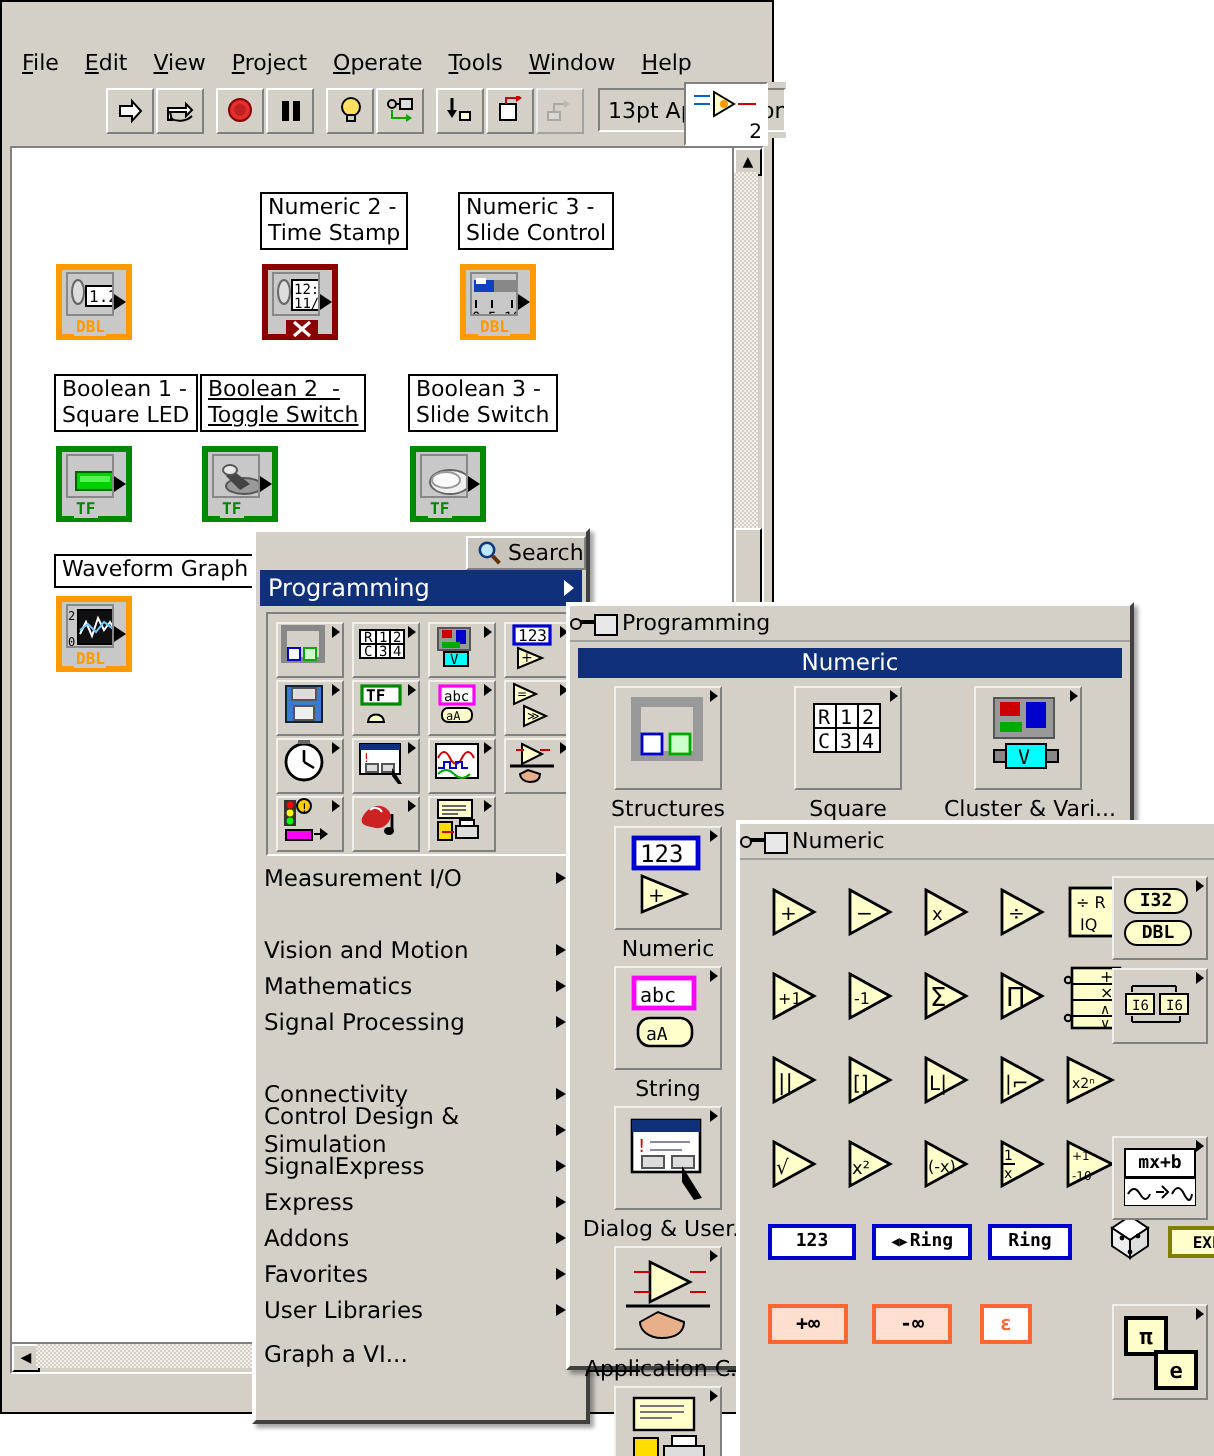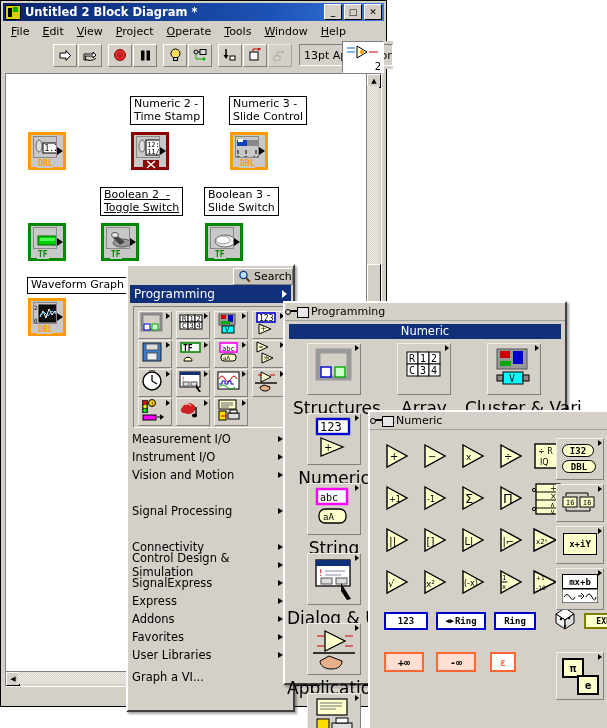--- a/index.html
+++ b/index.html
@@ -74,21 +74,21 @@
   .pin:after{content:"";position:absolute;left:9px;top:0px;width:10px;height:9px;
      border:1px solid #000;background:#e8e8e8;}
   .pin .knob{position:absolute;left:-3px;top:2px;width:4px;height:4px;border:1px solid #000;
      border-radius:50%;background:#d4d0c8;}
   .selbar{background:#10317a;color:#fff;font-size:11.5px;text-align:center;height:15px;
      line-height:15px;}
   .gbtn{position:absolute;background:#d4d0c8;border:1px solid;
      border-color:#f2f0ea #808080 #808080 #f2f0ea;box-sizing:border-box;}
   .gbtn .tri{position:absolute;right:1px;top:1px;width:0;height:0;
      border-left:4px solid #000;border-top:3px solid transparent;border-bottom:3px solid transparent;}
-  .cap{position:absolute;font-size:17px;text-align:center;white-space:nowrap;}
+  .cap{position:absolute;font-size:11px;text-align:center;white-space:nowrap;}
   
   #fn-pal{left:126px;top:264px;width:165px;height:444px;}
   #fn-tabs{position:absolute;left:0;top:0;width:100%;height:19px;background:#d4d0c8;}
   #fn-tab-a{position:absolute;left:0;top:0;width:105px;height:19px;background:#d4d0c8;
      border:1px solid;border-color:#fff #808080 #d4d0c8 #fff;display:flex;align-items:center;
      padding-left:3px;box-sizing:border-box;font-size:11px;}
   #fn-tab-b{position:absolute;left:105px;top:2px;width:60px;height:17px;background:#c8c4bc;
      border:1px solid;border-color:#fff #808080 #808080 #fff;display:flex;align-items:center;
      gap:3px;padding-left:4px;box-sizing:border-box;font-size:11px;}
   #fn-sel{position:absolute;left:2px;top:19px;right:2px;height:18px;background:#10317a;color:#fff;
@@ -116,27 +116,20 @@
      border-color:#f2f0ea #808080 #808080 #f2f0ea;box-sizing:border-box;}
   .nsub .tri{position:absolute;right:1px;top:1px;width:0;height:0;
      border-left:4px solid #000;border-top:3px solid transparent;border-bottom:3px solid transparent;}
   .ylbl{background:#ffffcc;border:1.5px solid #000;border-radius:7px;padding:0 2px;}
 </style>
 </head>
 <body>
 
 <div id="main-window" class="abs">
 
-  <div id="titlebar">
-    <div id="title-icon"></div>
-    <div id="title-text">Untitled 2 Block Diagram *</div>
-    <div class="winbtn">_</div>
-    <div class="winbtn">□</div>
-    <div class="winbtn">✕</div>
-  </div>
 
   <div id="menubar">
     <span class="menu-item"><u>F</u>ile</span>
     <span class="menu-item"><u>E</u>dit</span>
     <span class="menu-item"><u>V</u>iew</span>
     <span class="menu-item"><u>P</u>roject</span>
     <span class="menu-item"><u>O</u>perate</span>
     <span class="menu-item"><u>T</u>ools</span>
     <span class="menu-item"><u>W</u>indow</span>
     <span class="menu-item"><u>H</u>elp</span>
@@ -265,20 +258,22 @@
           <path d="M2 13v4M10 13v4M20 13v4" stroke="#000"></path>
           <text x="0" y="24" font-family="DejaVu Sans Mono,monospace" font-size="7" fill="#000">0</text>
           <text x="8" y="24" font-family="DejaVu Sans Mono,monospace" font-size="7" fill="#000">5</text>
           <text x="16" y="24" font-family="DejaVu Sans Mono,monospace" font-size="7" fill="#000">10</text>
         </svg>
       </div>
       <div class="arrow"></div>
       <div class="dt o">DBL</div>
     </div>
 
+    <div class="term-lbl" style="left: 21px; top: 113px; white-space: pre;">Boolean 1 -
+Square LED</div>
     <div class="term-lbl" style="left: 94px; top: 113px; white-space: pre; text-decoration: underline;">Boolean 2  -
 Toggle Switch</div>
     <div class="term-lbl" style="left: 198px; top: 113px; white-space: pre;">Boolean 3 -
 Slide Switch</div>
 
     <div class="term green" style="left:22px;top:149px;">
       <div class="inner">
         <svg width="28" height="26" viewBox="0 0 28 26">
             <rect width="28" height="26" fill="#c8c8c8"></rect>
           <rect x="4" y="8" width="19" height="9" fill="#00d000" stroke="#060"></rect>
@@ -487,26 +482,26 @@
           <path d="M6 17h6" stroke="#c00"></path>
           <rect x="13" y="14" width="11" height="6" fill="#ddd" stroke="#000"></rect>
           <rect x="15" y="11" width="7" height="3" fill="#fff" stroke="#000"></rect>
         </svg></div>
   </div>
 
   <div class="fitem" style="top:164px">
       <span>Measurement I/O</span>
       <span class="ar"></span>
     </div>
-  <div class="fitem" style="top:182px">
-      <span>Instrument I/O</span>
-      <span class="ar"></span>
-    </div>
   <div class="fitem" style="top:200px">
       <span>Vision and Motion</span>
+      <span class="ar"></span>
+    </div>
+  <div class="fitem" style="top:218px">
+      <span>Mathematics</span>
       <span class="ar"></span>
     </div>
   <div class="fitem" style="top:236px">
       <span>Signal Processing</span>
       <span class="ar"></span>
     </div>
   <div class="fitem" style="top:272px">
       <span>Connectivity</span>
       <span class="ar"></span>
     </div>
@@ -615,21 +610,21 @@
       <rect x="28" y="5" width="11" height="12" fill="#fff"></rect>
           <text x="30" y="15" stroke="none">2</text>
       <rect x="6" y="17" width="11" height="12" fill="#fff"></rect>
           <text x="8" y="27" stroke="none">C</text>
       <rect x="17" y="17" width="11" height="12" fill="#fff"></rect>
           <text x="19" y="27" stroke="none">3</text>
       <rect x="28" y="17" width="11" height="12" fill="#fff"></rect>
           <text x="30" y="27" stroke="none">4</text>
         </g>
       </svg></div>
-  <div class="cap" style="left:98px;top:95px;width:82px;">Array</div>
+  <div class="cap" style="left:98px;top:95px;width:82px;">Square</div>
 
   <div class="gbtn" style="left:112px;top:110px;width:54px;height:52px;"><span class="tri"></span>
     <svg width="46" height="44" viewBox="0 0 46 44" style="margin:3px">
         <rect x="6" y="2" width="32" height="30" fill="#3a7ad0" stroke="#123" stroke-width="1.3"></rect>
         <rect x="11" y="4" width="22" height="10" fill="#ddd" stroke="#555"></rect>
         <rect x="13" y="19" width="18" height="12" fill="#eee" stroke="#555"></rect>
       </svg></div>
 
   <div class="gbtn" style="left:112px;top:180px;width:54px;height:52px;"></div>
 
@@ -826,24 +821,20 @@
     <svg width="44" height="34" viewBox="0 0 44 34" style="margin:1px">
         <path d="M8 7h22" stroke="#000" fill="none"></path>
         <path d="M8 7v3M30 7v3" stroke="#000"></path>
         <rect x="5" y="11" width="14" height="10" fill="#ffc" stroke="#000"></rect>
         <rect x="22" y="11" width="14" height="10" fill="#ffc" stroke="#000"></rect>
         <text x="8" y="19" font-size="7" font-family="DejaVu Sans Mono,monospace">I6</text>
         <text x="25" y="19" font-size="7" font-family="DejaVu Sans Mono,monospace">I6</text>
         <path d="M8 25h24M8 22v3M32 22v3" stroke="#000" fill="none"></path>
       </svg>
   </div>
-  <div class="nsub" style="left:186px;top:114px;width:48px;height:38px;">
-      <span class="tri"></span>
-    <div class="nbox" style="left:6px;top:6px;width:34px;height:22px;background:#ffffcc;border:1.6px solid #000;font-size:9px;">x+iY</div>
-  </div>
   <div class="nsub" style="left:186px;top:156px;width:48px;height:42px;padding-left:40px;">
       <span class="tri"></span>
     <div class="nbox" style="left:5px;top:5px;width:36px;height:15px;background:#fff;border:1.4px solid #000;font-size:9px;">mx+b</div>
     <svg style="position:absolute;left:5px;top:20px;" width="36" height="14" viewBox="0 0 36 14">
       <rect width="36" height="14" fill="#fff" stroke="#000"></rect>
         <path d="M2 8q3-5 6 0t5 0" stroke="#000" fill="none"></path>
         <path d="M16 7h4" stroke="#000"></path>
         <path d="M19 4l3 3-3 3" stroke="#000" fill="none"></path>
         <path d="M24 8q3-6 6 0t4 0" stroke="#000" fill="none"></path>
       </svg>

